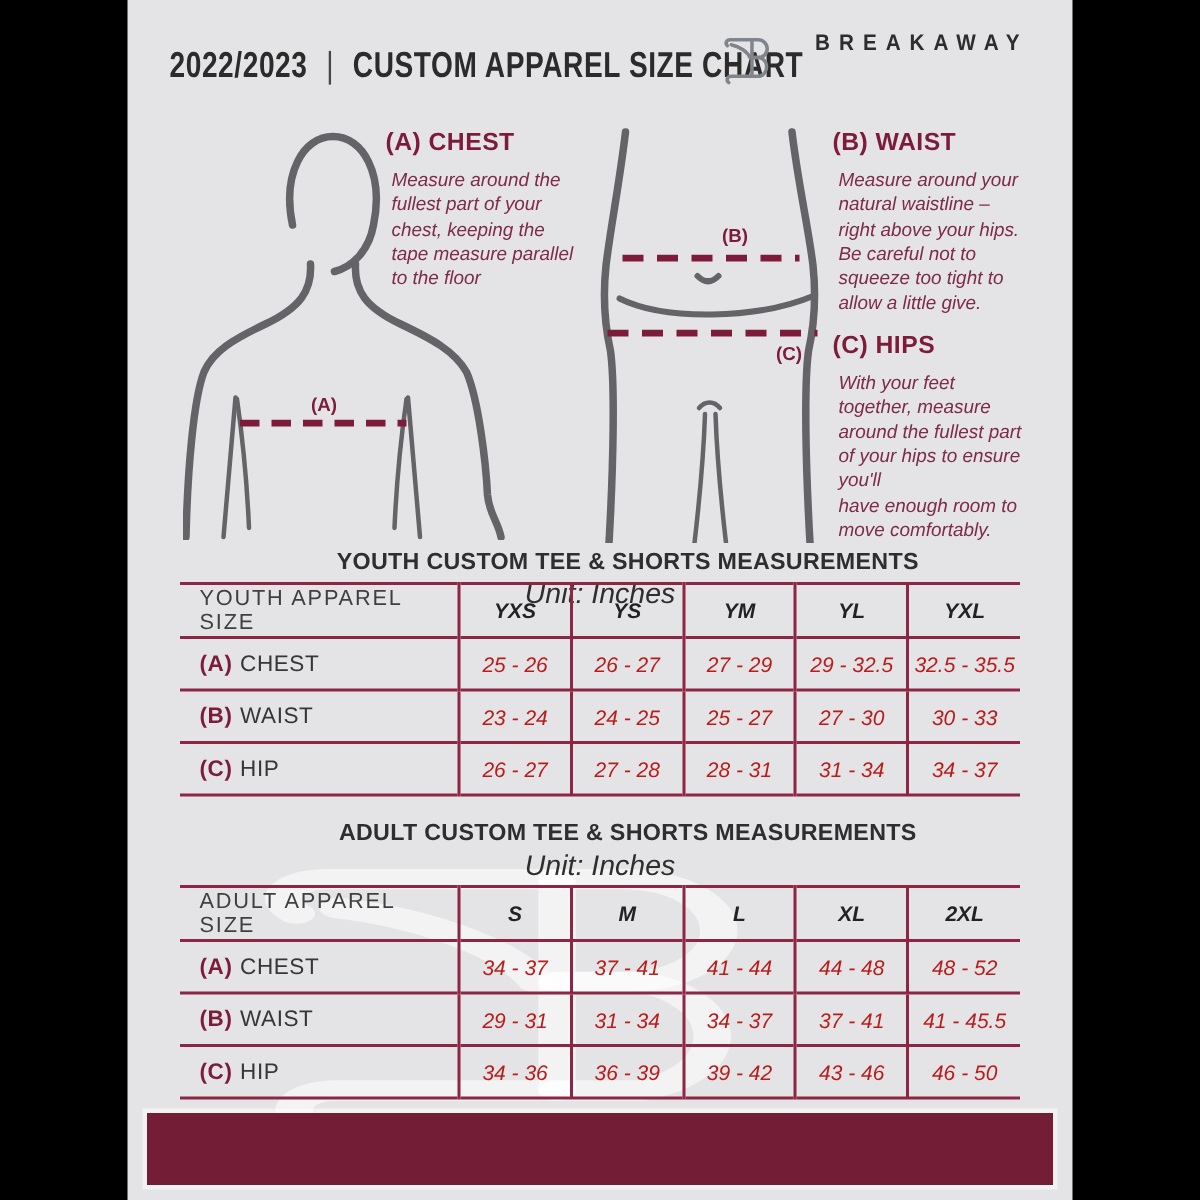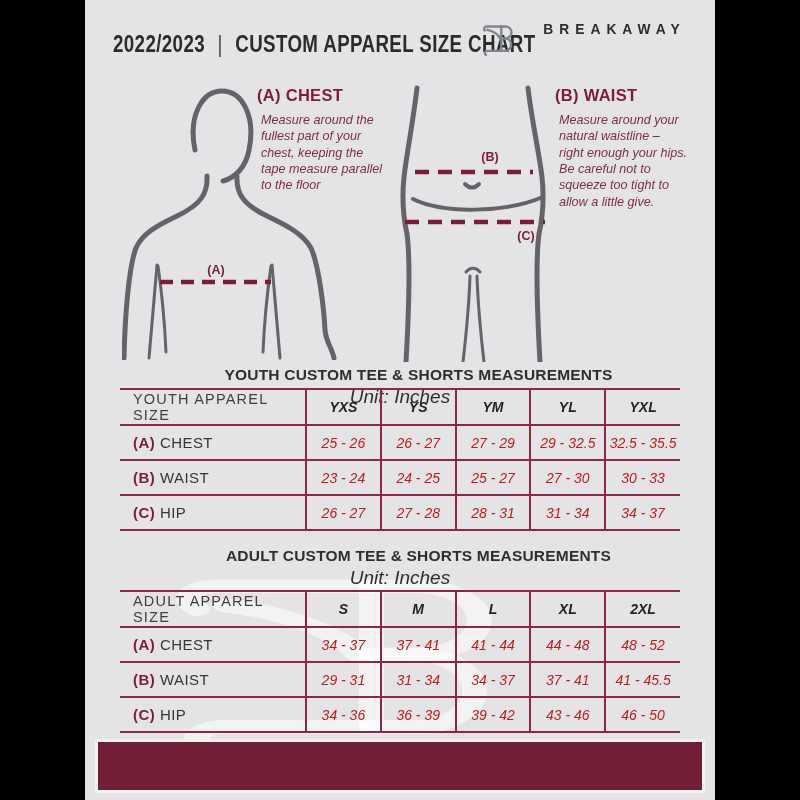--- a/index.html
+++ b/index.html
@@ -126,24 +126,34 @@
       <p>Measure around the
 fullest part of your
 chest, keeping the
 tape measure parallel
 to the floor</p>
     </div>
     <div class="note note-waist">
       <h3>(B) WAIST</h3>
       <p>Measure around your
 natural waistline –
-right enough your hips.
+right above your hips.
 Be careful not to
 squeeze too tight to
 allow a little give.</p>
+    </div>
+    <div class="note note-hips">
+      <h3>(C) HIPS</h3>
+      <p>With your feet
+together, measure
+around the fullest part
+of your hips to ensure
+you'll
+have enough room to
+move comfortably.</p>
     </div>
 
     <div class="tbl-title title-youth">YOUTH CUSTOM TEE &amp; SHORTS MEASUREMENTS</div>
     <div class="tbl-unit unit-youth">Unit: Inches</div>
     <table class="size-table t-youth">
       <colgroup>
           <col style="width:186px">
           <col>
           <col>
           <col>

